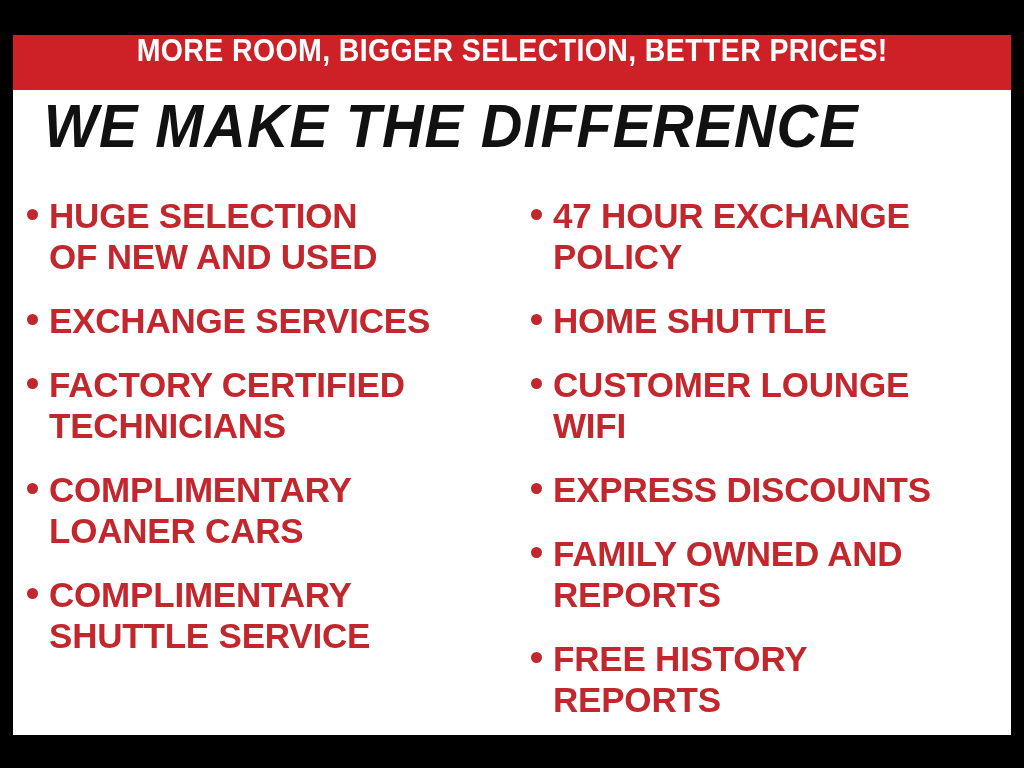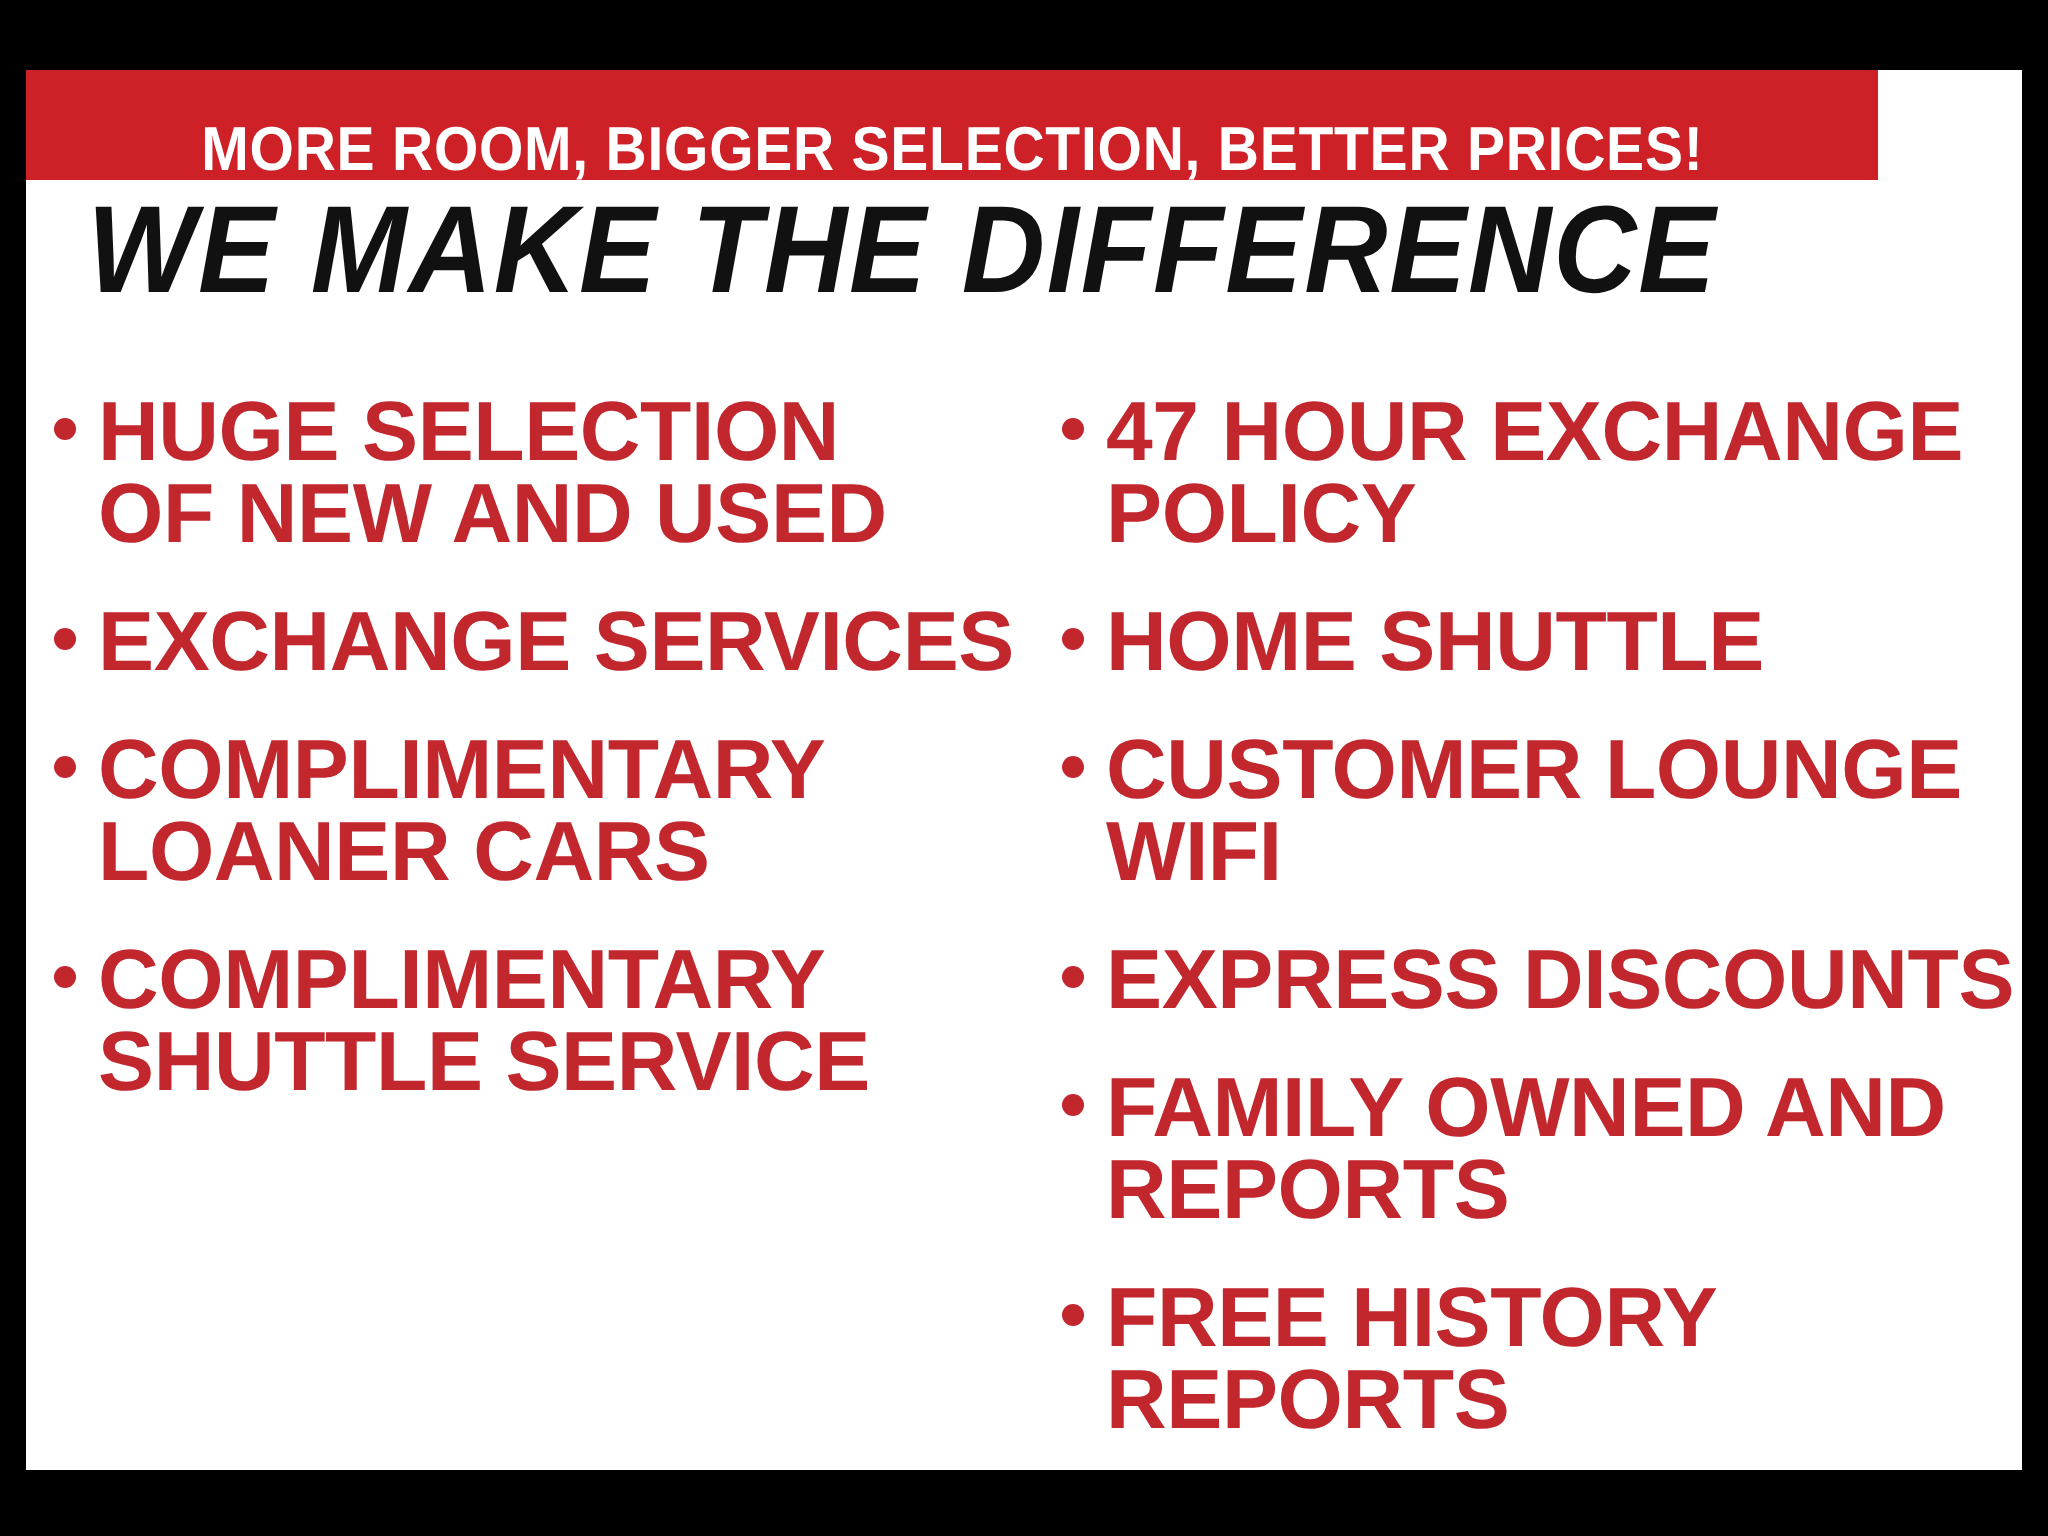--- a/index.html
+++ b/index.html
@@ -31,25 +31,25 @@
     width: 998px;
     height: 700px;
     background: #ffffff;
   }
 
   
   .banner {
     position: absolute;
     left: 0;
     top: 0;
-    width: 926px;
+    width: 998px;
     height: 55px;
     background: #ce2027;
     display: flex;
-    align-items: flex-end;
+    align-items: flex-start;
     justify-content: center;
   }
   .banner-text {
     color: #ffffff;
     font-family: "Liberation Sans Narrow", "Liberation Sans", sans-serif;
     font-weight: bold;
     font-size: 31px;
     letter-spacing: 0.4px;
     transform: scaleX(0.92);
     white-space: nowrap;
@@ -104,21 +104,21 @@
     height: 11px;
     border-radius: 50%;
     background: #c1272d;
     margin-top: 14px;
     margin-right: 11px;
   }
   .bullet-label {
     color: #c1272d;
     font-family: "Liberation Sans", sans-serif;
     font-weight: bold;
-    font-size: 42px;
+    font-size: 35px;
     line-height: 41px;
     letter-spacing: -0.2px;
     white-space: pre-line;
   }
 </style>
 </head>
 <body>
 
 <div class="poster">
   <div class="panel">
@@ -134,20 +134,25 @@
     <div class="columns">
       <div class="column column-left">
           <div class="bullet-item">
             <span class="bullet-dot"></span>
             <span class="bullet-label">HUGE SELECTION
 OF NEW AND USED</span>
           </div>
           <div class="bullet-item">
             <span class="bullet-dot"></span>
             <span class="bullet-label">EXCHANGE SERVICES</span>
+          </div>
+          <div class="bullet-item">
+            <span class="bullet-dot"></span>
+            <span class="bullet-label">FACTORY CERTIFIED
+TECHNICIANS</span>
           </div>
           <div class="bullet-item">
             <span class="bullet-dot"></span>
             <span class="bullet-label">COMPLIMENTARY
 LOANER CARS</span>
           </div>
           <div class="bullet-item">
             <span class="bullet-dot"></span>
             <span class="bullet-label">COMPLIMENTARY
 SHUTTLE SERVICE</span>

